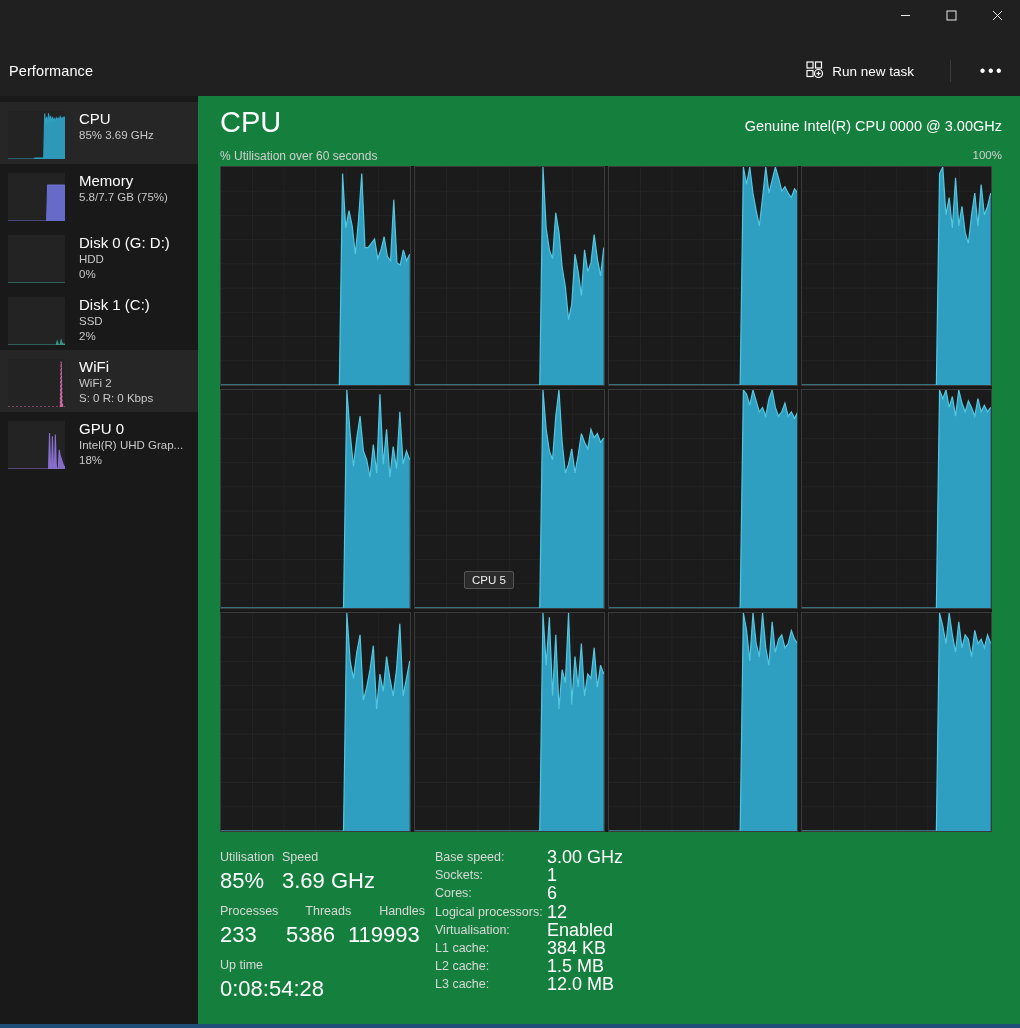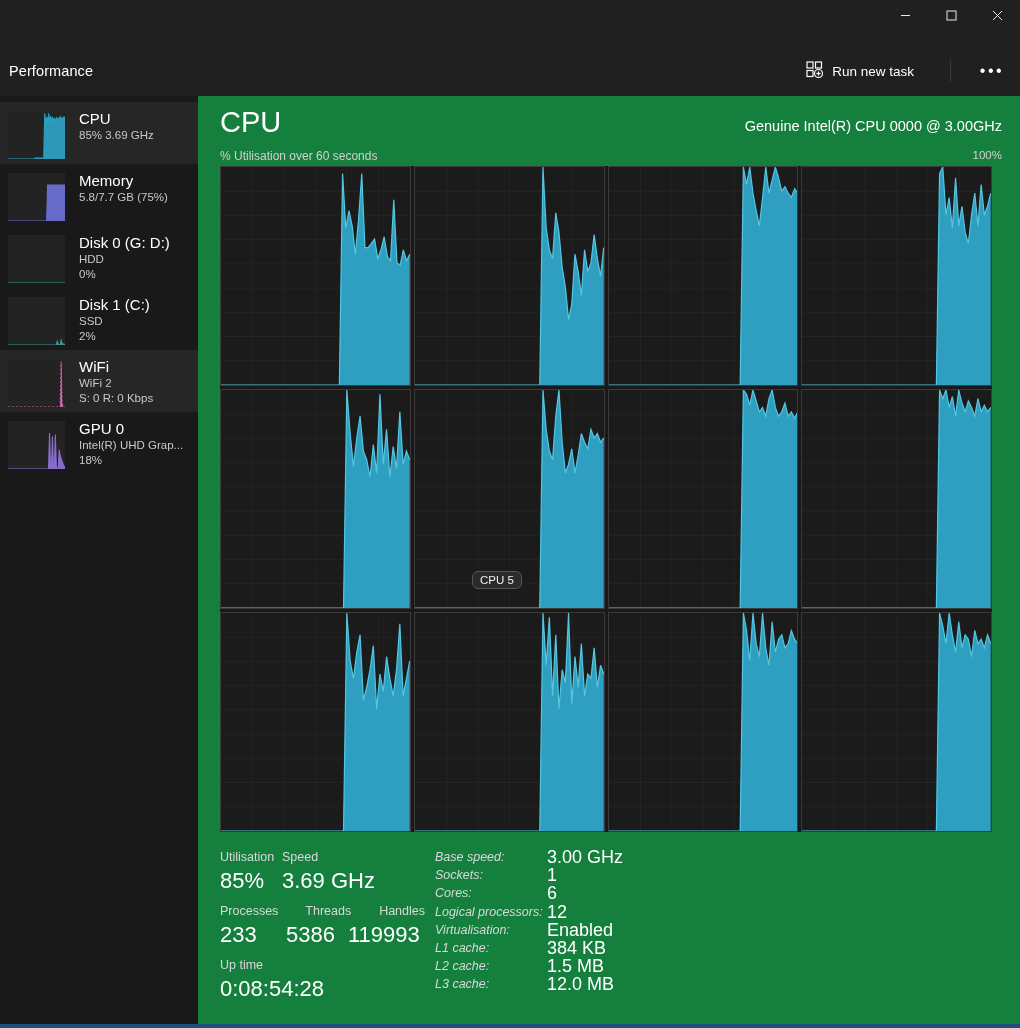--- a/index.html
+++ b/index.html
@@ -132,21 +132,21 @@
   .stats-left { width: 205px; flex: 0 0 205px; }
   .st-row { display: flex; }
   .st-col { }
   .st-lab { font-size: 12.5px; color: #d8d8d8; line-height: 18px; }
   .st-val { font-size: 22px; color: #ffffff; line-height: 30px; font-weight: 400; }
   .g1 { width: 62px; }
   .gp1 { width: 66px; } .gp2 { width: 62px; }
 
   .stats-right { flex: 1 1 auto; padding-left: 10px; }
   .sr-row { display: flex; line-height: 18.2px; }
-  .sr-k { width: 112px; flex: 0 0 112px; font-size: 12.5px; color: #d8d8d8; font-style: italic; }
+  .sr-k { width: 112px; flex: 0 0 112px; font-size: 12.5px; color: #d8d8d8; }
   .sr-v { font-size: 18px; color: #ffffff; }
 
   .bottom-accent {
     position: absolute; left: 0; bottom: 0;
     width: 100%; height: 4px; background: #1f4f78;
   }
 </style>
 </head>
 <body>
 
@@ -515,21 +515,21 @@
               <line x1="0" x2="100" y1="33.33333333333333" y2="33.33333333333333" stroke="#343434" stroke-width="0.35" vector-effect="non-scaling-stroke"></line>
               <line x1="0" x2="100" y1="44.44444444444444" y2="44.44444444444444" stroke="#343434" stroke-width="0.35" vector-effect="non-scaling-stroke"></line>
               <line x1="0" x2="100" y1="55.55555555555556" y2="55.55555555555556" stroke="#343434" stroke-width="0.35" vector-effect="non-scaling-stroke"></line>
               <line x1="0" x2="100" y1="66.66666666666666" y2="66.66666666666666" stroke="#343434" stroke-width="0.35" vector-effect="non-scaling-stroke"></line>
               <line x1="0" x2="100" y1="77.77777777777779" y2="77.77777777777779" stroke="#343434" stroke-width="0.35" vector-effect="non-scaling-stroke"></line>
               <line x1="0" x2="100" y1="88.88888888888889" y2="88.88888888888889" stroke="#343434" stroke-width="0.35" vector-effect="non-scaling-stroke"></line>
               <path d="M 0 100 L 0.00 100.00 L 1.69 100.00 L 3.39 100.00 L 5.08 100.00 L 6.78 100.00 L 8.47 100.00 L 10.17 100.00 L 11.86 100.00 L 13.56 100.00 L 15.25 100.00 L 16.95 100.00 L 18.64 100.00 L 20.34 100.00 L 22.03 100.00 L 23.73 100.00 L 25.42 100.00 L 27.12 100.00 L 28.81 100.00 L 30.51 100.00 L 32.20 100.00 L 33.90 100.00 L 35.59 100.00 L 37.29 100.00 L 38.98 100.00 L 40.68 100.00 L 42.37 100.00 L 44.07 100.00 L 45.76 100.00 L 47.46 100.00 L 49.15 100.00 L 50.85 100.00 L 52.54 100.00 L 54.24 100.00 L 55.93 100.00 L 57.63 100.00 L 59.32 100.00 L 61.02 100.00 L 62.71 100.00 L 64.41 100.00 L 66.10 100.00 L 67.80 100.00 L 69.49 100.00 L 71.19 100.00 L 72.88 0.00 L 74.58 6.00 L 76.27 14.00 L 77.97 0.00 L 79.66 10.00 L 81.36 18.00 L 83.05 4.00 L 84.75 16.00 L 86.44 10.00 L 88.14 12.00 L 89.83 20.00 L 91.53 8.00 L 93.22 14.00 L 94.92 12.00 L 96.61 16.00 L 98.31 10.00 L 100.00 14.00 L 100 100 Z" fill="#2e9fc0"></path>
               <path d="M 0.00 100.00 L 1.69 100.00 L 3.39 100.00 L 5.08 100.00 L 6.78 100.00 L 8.47 100.00 L 10.17 100.00 L 11.86 100.00 L 13.56 100.00 L 15.25 100.00 L 16.95 100.00 L 18.64 100.00 L 20.34 100.00 L 22.03 100.00 L 23.73 100.00 L 25.42 100.00 L 27.12 100.00 L 28.81 100.00 L 30.51 100.00 L 32.20 100.00 L 33.90 100.00 L 35.59 100.00 L 37.29 100.00 L 38.98 100.00 L 40.68 100.00 L 42.37 100.00 L 44.07 100.00 L 45.76 100.00 L 47.46 100.00 L 49.15 100.00 L 50.85 100.00 L 52.54 100.00 L 54.24 100.00 L 55.93 100.00 L 57.63 100.00 L 59.32 100.00 L 61.02 100.00 L 62.71 100.00 L 64.41 100.00 L 66.10 100.00 L 67.80 100.00 L 69.49 100.00 L 71.19 100.00 L 72.88 0.00 L 74.58 6.00 L 76.27 14.00 L 77.97 0.00 L 79.66 10.00 L 81.36 18.00 L 83.05 4.00 L 84.75 16.00 L 86.44 10.00 L 88.14 12.00 L 89.83 20.00 L 91.53 8.00 L 93.22 14.00 L 94.92 12.00 L 96.61 16.00 L 98.31 10.00 L 100.00 14.00" fill="none" stroke="#54c6e0" stroke-width="1.2" vector-effect="non-scaling-stroke"></path>
             </svg>
           </div>
-          <div class="tooltip" style="left: 252px; top: 405px; border-radius: 6px;">CPU 5</div>
+          <div class="tooltip" style="left: 244px; top: 405px;">CPU 5</div>
         </div>
 
       <div class="stats">
         <div class="stats-left">
           <div class="st-row">
             <div class="st-col g1">
                 <div class="st-lab">Utilisation</div>
               </div>
             <div class="st-col">
                 <div class="st-lab">Speed</div>

